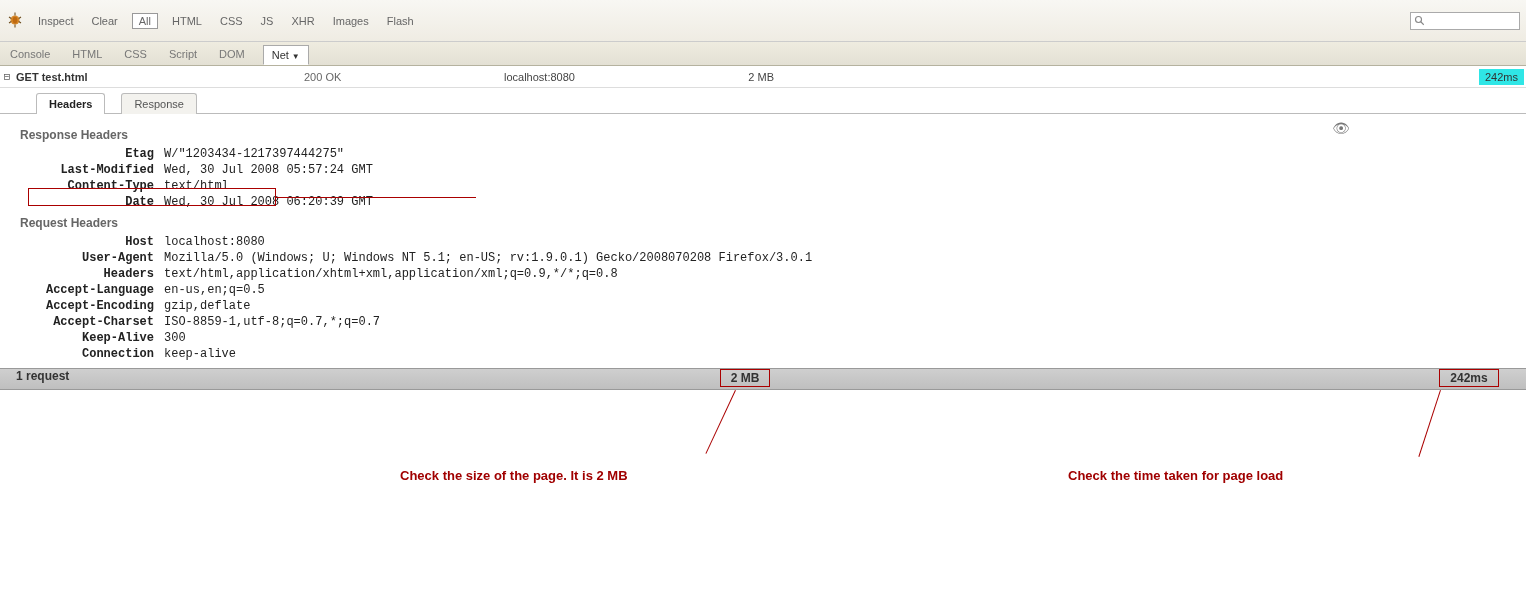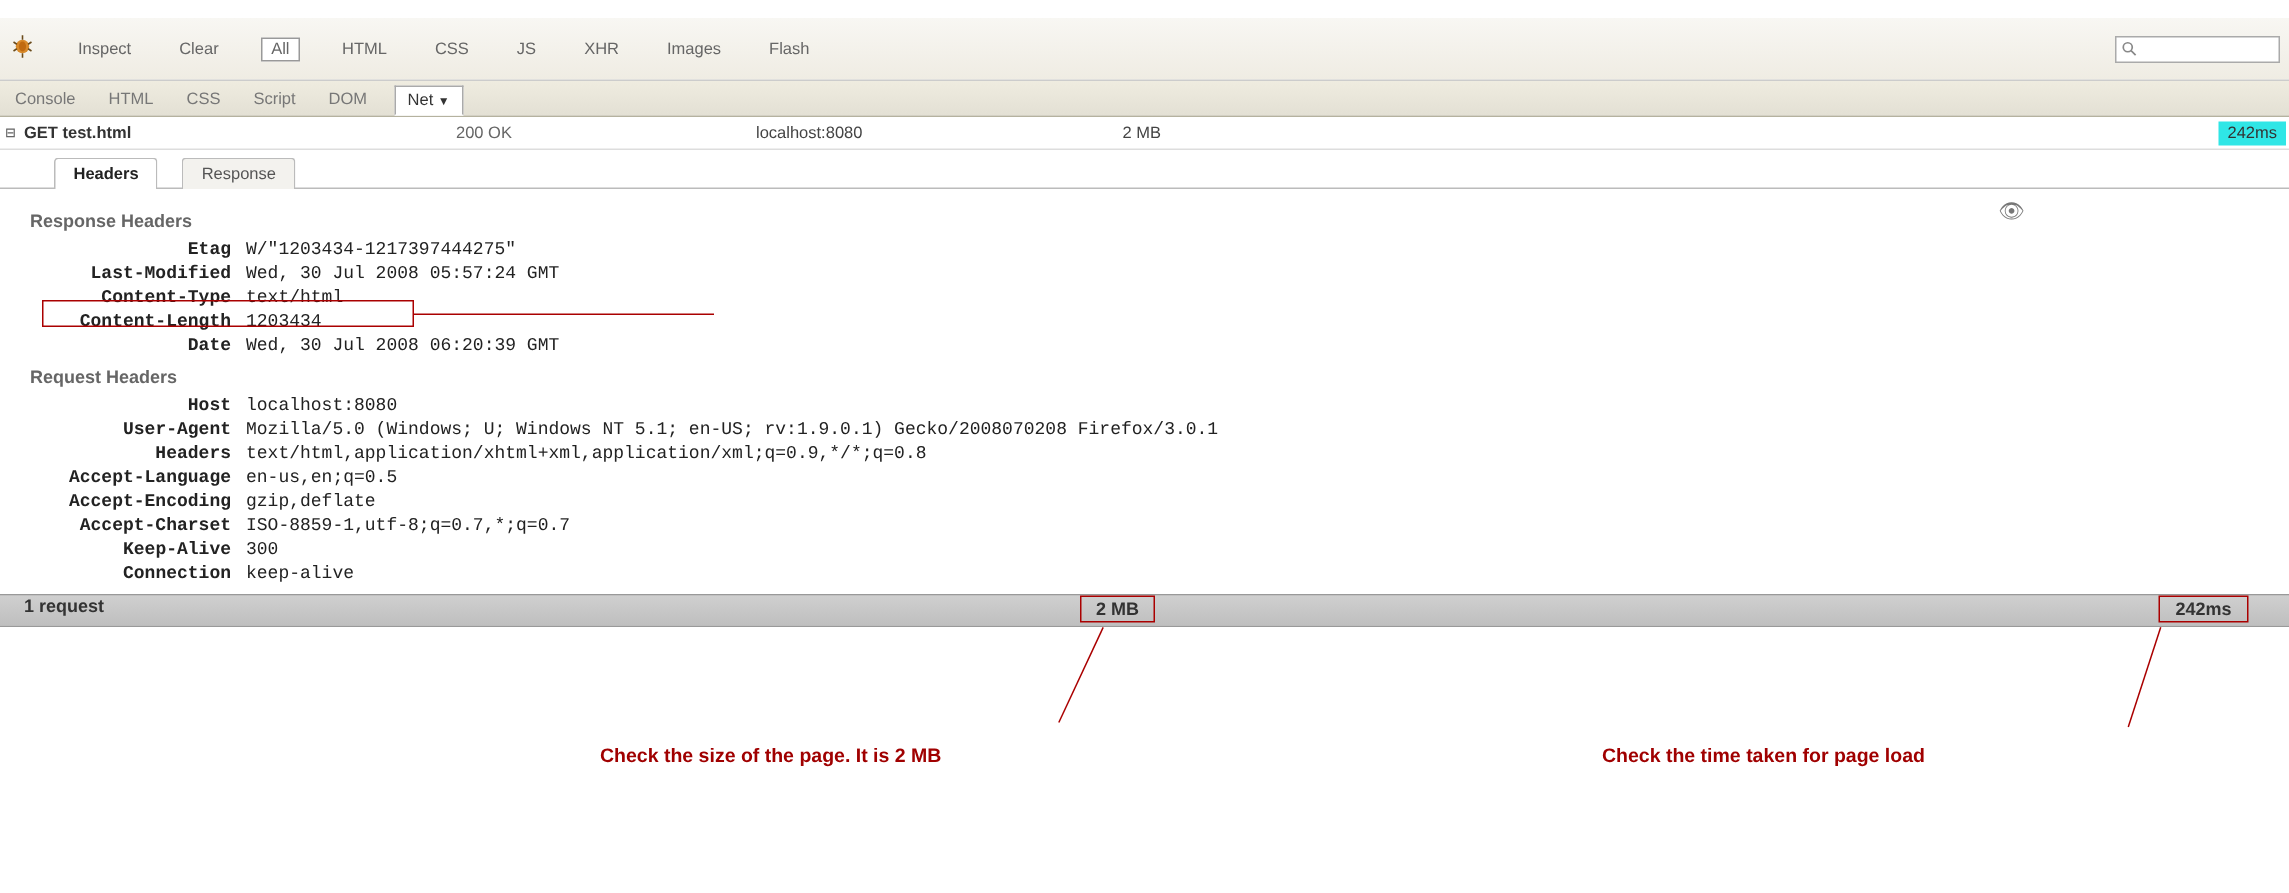--- a/index.html
+++ b/index.html
@@ -1,17 +1,17 @@
 <!DOCTYPE html>
 <html><head>
 <meta charset="utf-8">
 <style>
 * { box-sizing: border-box; margin: 0; padding: 0; }
 body { font-family: "Lucida Grande", Tahoma, Arial, sans-serif; font-size: 11px; color: #333; background: #fff; width: 1526px; }
-.toolbar { display: flex; align-items: center; height: 42px; background: linear-gradient(#f8f7f3, #efece3); border-bottom: 1px solid #ccc; padding: 0 6px; gap: 24px; margin-top: 12px; }
+.toolbar { display: flex; align-items: center; height: 42px; background: linear-gradient(#f8f7f3, #efece3); border-bottom: 1px solid #ccc; padding: 0 6px; gap: 10px; }
 .bug-icon { width: 18px; height: 18px; }
 .toolbar-btn { cursor: pointer; padding: 2px 4px; color: #666; }
 .toolbar-btn.boxed { border: 1px solid #999; background: #fff; padding: 1px 6px; }
 .toolbar-sep { flex: 1; }
 .search-box { width: 110px; height: 18px; border: 1px solid #aaa; background: #fff; display: flex; align-items: center; padding: 0 3px; }
 .panel-tabs { display: flex; align-items: center; height: 24px; background: linear-gradient(#efece0, #e3e0d4); border-bottom: 1px solid #b5b29f; padding-left: 6px; gap: 14px; }
 .ptab { color: #777; cursor: pointer; padding: 3px 4px; }
 .ptab.active { background: #fff; border: 1px solid #aaa; border-bottom: 1px solid #fff; color: #333; padding: 3px 8px; position: relative; top: 1px; }
 .ptab .dd { font-size: 8px; margin-left: 3px; }
 .req-row { display: flex; align-items: center; height: 22px; background: #fff; border-bottom: 1px solid #ddd; font-size: 11px; }
@@ -107,24 +107,20 @@
     </div>
   <div class="hrow">
       <span class="hname">Last-Modified</span>
       <span class="hval">Wed, 30 Jul 2008 05:57:24 GMT</span>
     </div>
   <div class="hrow" id="ctrow">
       <span class="hname">Content-Type</span>
       <span class="hval">text/html</span>
     </div>
   <div class="hrow">
-      <span class="hname">Content-Length</span>
-      <span class="hval">1203434</span>
-    </div>
-  <div class="hrow">
       <span class="hname">Date</span>
       <span class="hval">Wed, 30 Jul 2008 06:20:39 GMT</span>
     </div>
 
   <div class="section-title">Request Headers</div>
   <div class="hrow">
       <span class="hname">Host</span>
       <span class="hval">localhost:8080</span>
     </div>
   <div class="hrow">

